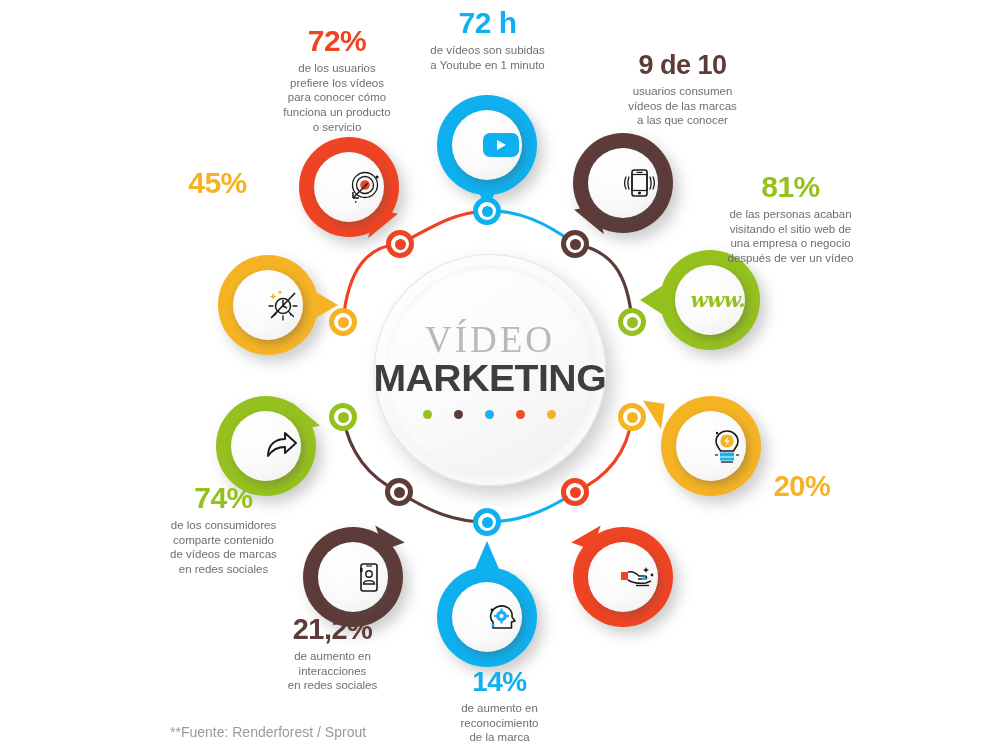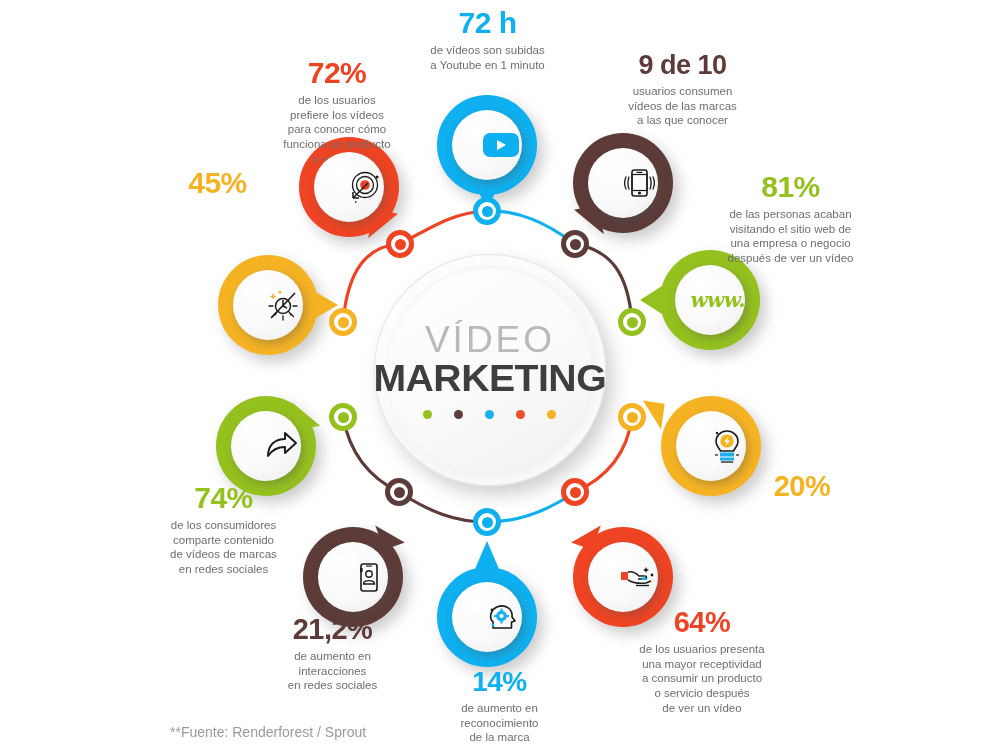--- a/index.html
+++ b/index.html
@@ -50,21 +50,21 @@
     border-radius:50%;
     background:linear-gradient(150deg,#ffffff 0%,#fafafa 55%,#f0f0f0 100%);
     box-shadow:0 2px 6px rgba(0,0,0,.05) inset;
   }
   .center-inner{position:relative;z-index:2;text-align:center;}
   .word-video{
     font-size:37px;
     letter-spacing:3px;
     color:#b9b9b9;
     font-weight:300;
-    font-family:Liberation Sans, sans-serif;
+    font-family:Liberation Serif, serif;
     line-height:1;
     margin-bottom:2px;
   }
   .word-marketing{
     font-size:37px;
     letter-spacing:-0.5px;
     color:#3e3e3e;
     font-weight:bold;
     font-family:"Liberation Sans", sans-serif;
     line-height:1;
@@ -324,21 +324,21 @@
   <div class="node" style="left:473px;top:508px;border-color:#0fb0ef;">
       <i style="background:#0fb0ef"></i>
     </div>
   <div class="node" style="left:561px;top:478px;border-color:#ef4423;">
       <i style="background:#ef4423"></i>
     </div>
   <div class="node" style="left:618px;top:403px;border-color:#f5b324;">
       <i style="background:#f5b324"></i>
     </div>
 
-  <div class="tblock ta-c" style="left:252px;top:26px;width:170px;margin-top:32px;">
+  <div class="tblock ta-c" style="left:252px;top:26px;width:170px;">
     <div class="big" style="font-size:30px;color:#ef4423;">72%</div>
     <div class="desc">
         <div>de los usuarios</div>
         <div>prefiere los vídeos</div>
         <div>para conocer cómo</div>
         <div>funciona un producto</div>
         <div>o servicio</div>
       </div>
   </div>
 
@@ -394,30 +394,20 @@
 
   <div class="tblock ta-c" style="left:432px;top:668px;width:135px;">
     <div class="big" style="font-size:28px;color:#0fb0ef;">14%</div>
     <div class="desc">
         <div>de aumento en</div>
         <div>reconocimiento</div>
         <div>de la marca</div>
       </div>
   </div>
 
-  <div class="tblock ta-c" style="left:613px;top:608px;width:178px;">
-    <div class="big" style="font-size:29px;color:#ef4423;">64%</div>
-    <div class="desc">
-        <div>de los usuarios presenta</div>
-        <div>una mayor receptividad</div>
-        <div>a consumir un producto</div>
-        <div>o servicio después</div>
-        <div>de ver un vídeo</div>
-      </div>
-  </div>
 
   <div class="tblock ta-c" style="left:718px;top:472px;width:168px;">
     <div class="big" style="font-size:29px;color:#f5b324;">20%</div>
   </div>
 
   <div class="foot">**Fuente: Renderforest / Sprout</div>
 
 </div>
 
 </body></html>

